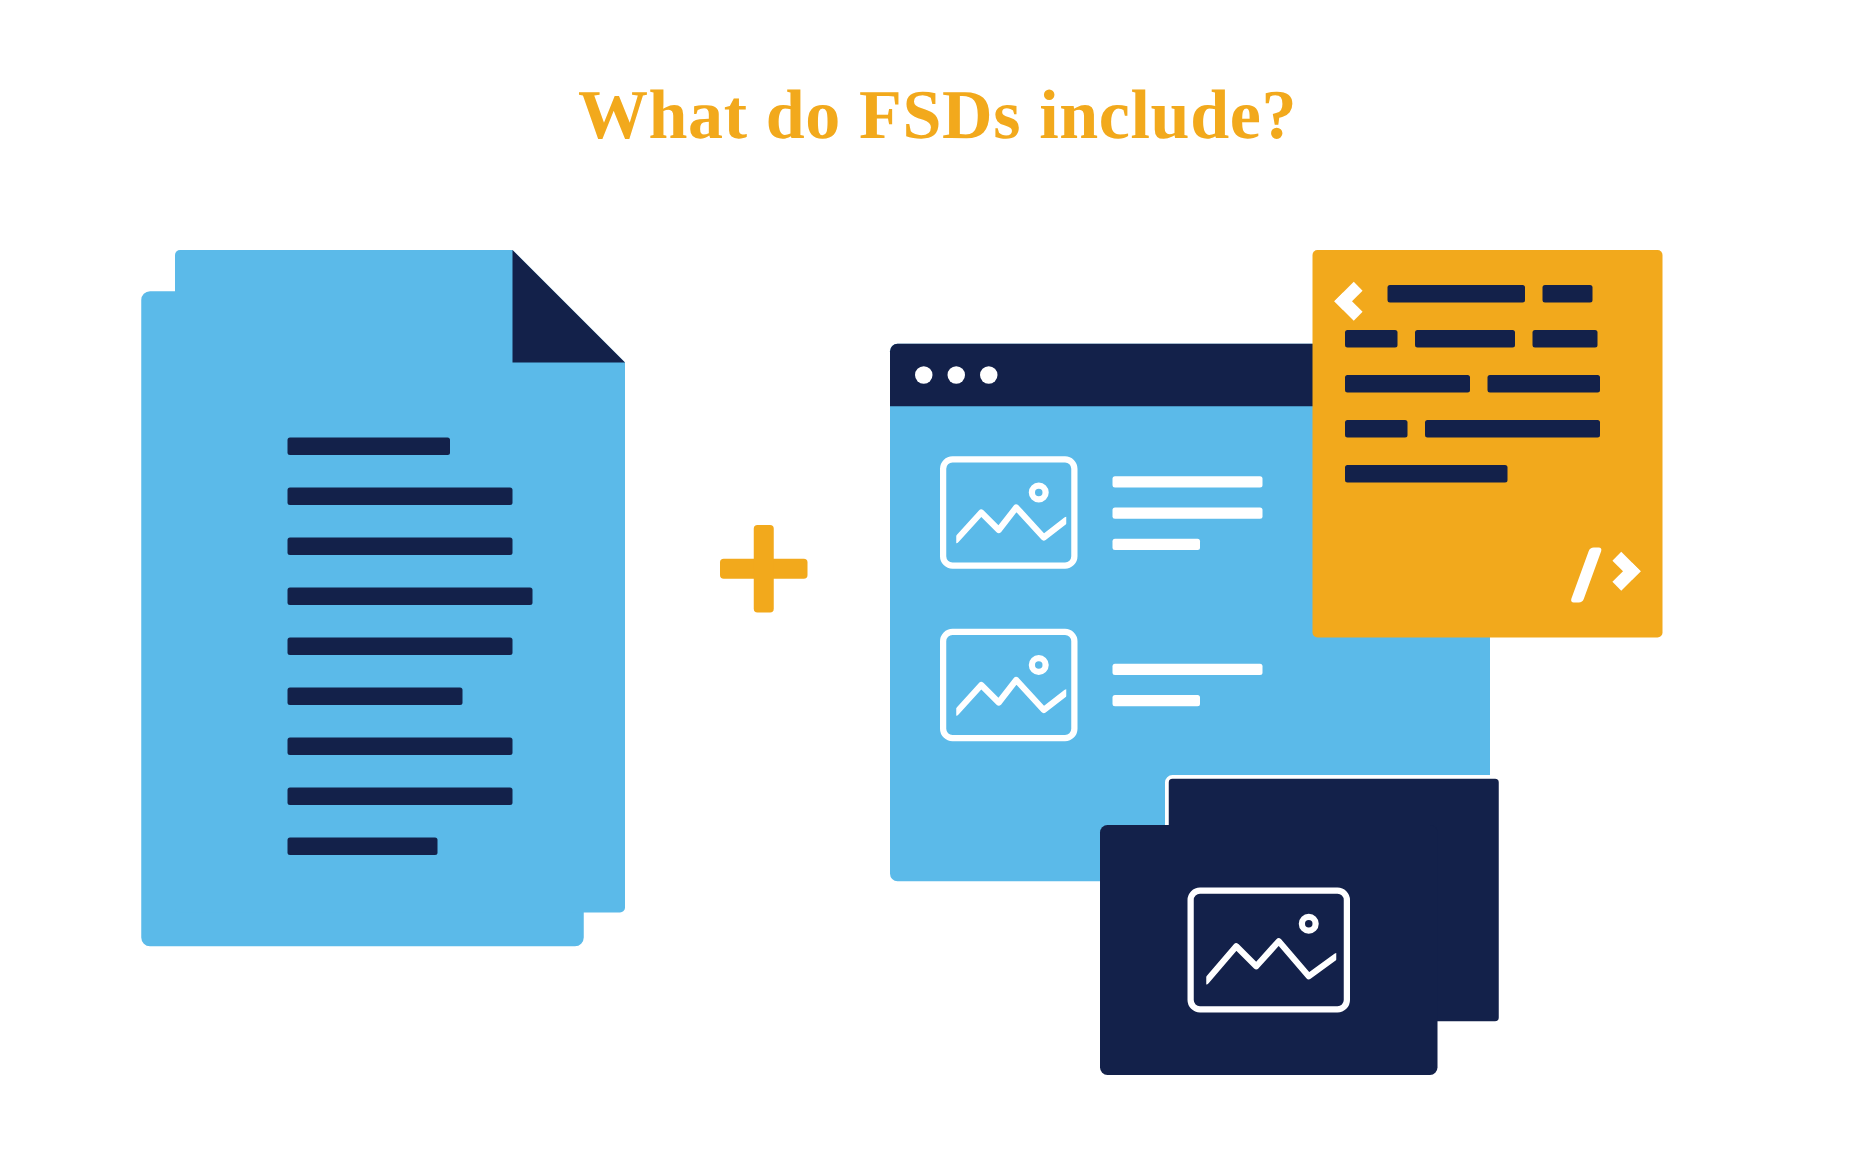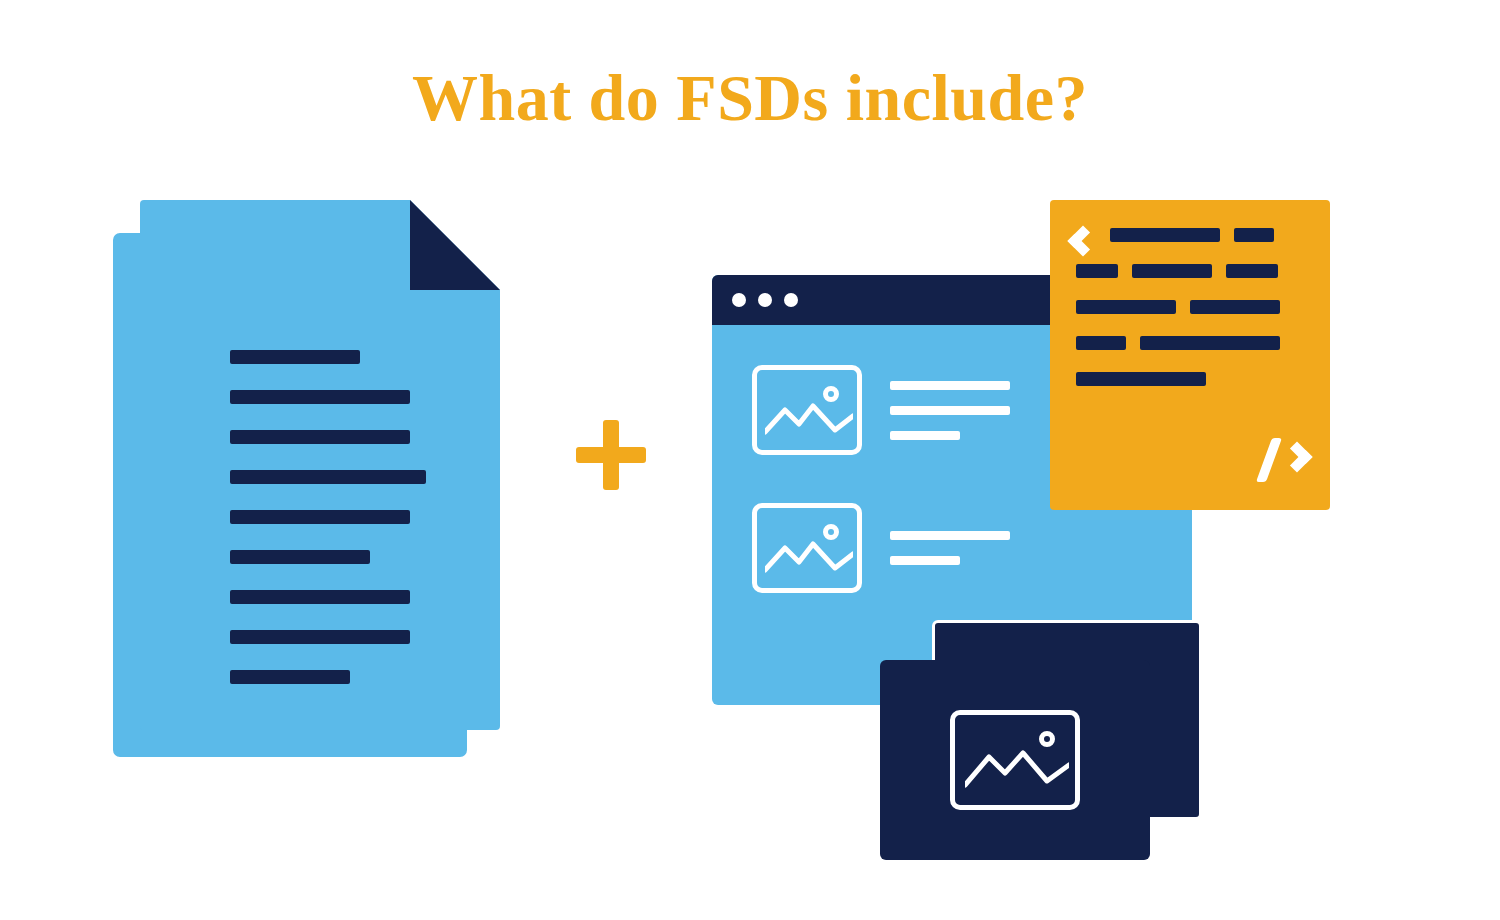--- a/index.html
+++ b/index.html
@@ -11,21 +11,21 @@
     font-family: Georgia, 'Times New Roman', serif;
     position: relative;
     overflow: hidden;
   }
   .title {
     position: absolute;
     top: 60px;
     left: 0;
     width: 100%;
     text-align: center;
-    font-size: 66px;
+    font-size: 56px;
     font-weight: bold;
     color: #F2A91C;
     letter-spacing: 0.5px;
   }
 
   
   .doc-back {
     position: absolute;
     left: 110px;
     top: 230px;

